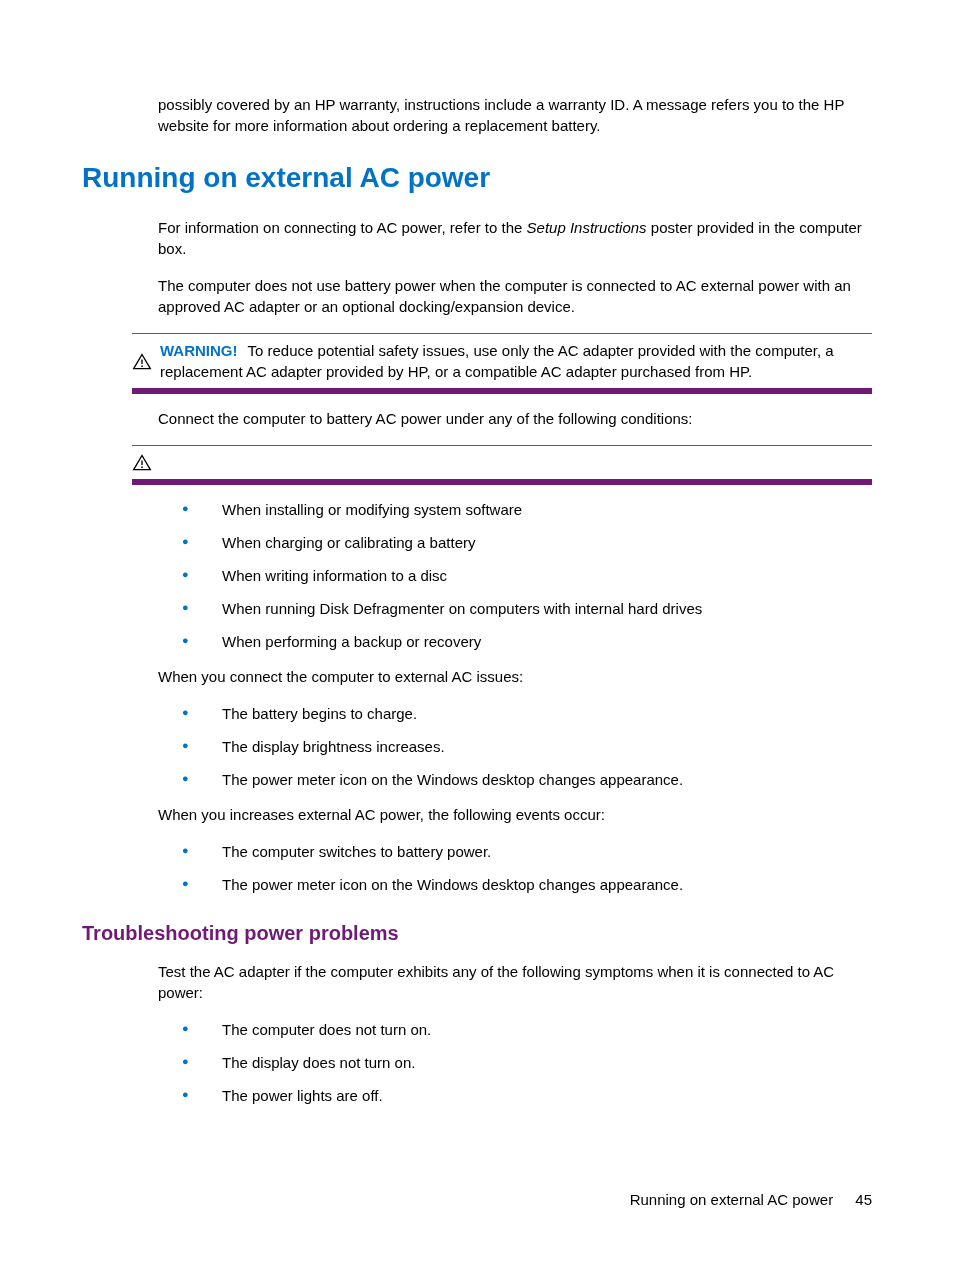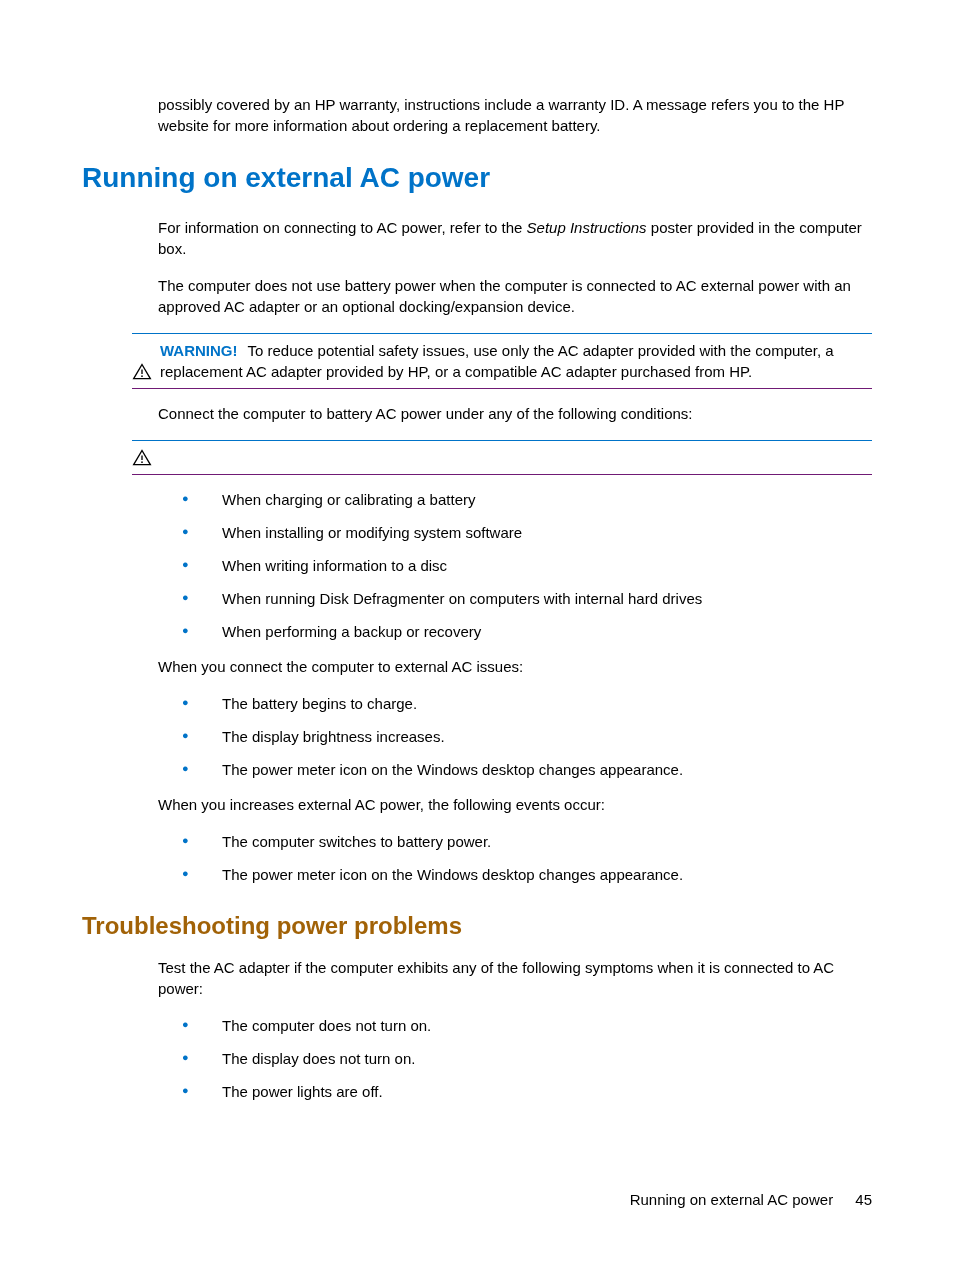--- a/index.html
+++ b/index.html
@@ -21,37 +21,37 @@
       margin-bottom: 16px;
     }
     h1 {
       color: #0073c8;
       font-size: 28px;
       font-weight: bold;
       margin-top: 22px;
       margin-bottom: 20px;
     }
     h2 {
-      color: #a16207;
-      font-size: 24px;
+      color: #701a75;
+      font-size: 20px;
       font-weight: bold;
       margin-top: 24px;
       margin-bottom: 14px;
     }
     .italic {
       font-style: italic;
     }
     .warning-box {
       margin-left: 50px;
       margin-bottom: 14px;
       border-top: 1px solid #0073c8;
-      border-bottom: 1px solid #701a75;
+      border-bottom: 6px solid #701a75;
       padding: 6px 4px 6px 0;
       display: flex;
-      align-items: flex-end;
+      align-items: center;
       gap: 8px;
     }
     .warning-icon {
       flex-shrink: 0;
       width: 20px;
       height: 20px;
       margin-top: 1px;
     }
     .warning-icon svg {
       width: 100%;
@@ -128,22 +128,22 @@
     <span class="warning-icon">
       <svg viewBox="0 0 24 24">
           <path d="M12 3 L22 20 L2 20 Z" fill="none" stroke="#000" stroke-width="1.6"></path>
           <line x1="12" y1="9" x2="12" y2="14.5" stroke="#000" stroke-width="1.6"></line>
           <circle cx="12" cy="17" r="1" fill="#000"></circle>
         </svg>
     </span>
   </div>
 
   <ul>
+    <li>When installing or modifying system software</li>
     <li>When charging or calibrating a battery</li>
-    <li>When installing or modifying system software</li>
     <li>When writing information to a disc</li>
     <li>When running Disk Defragmenter on computers with internal hard drives</li>
     <li>When performing a backup or recovery</li>
   </ul>
 
   <p class="body-text">When you connect the computer to external AC issues:</p>
 
   <ul>
     <li>The battery begins to charge.</li>
     <li>The display brightness increases.</li>

